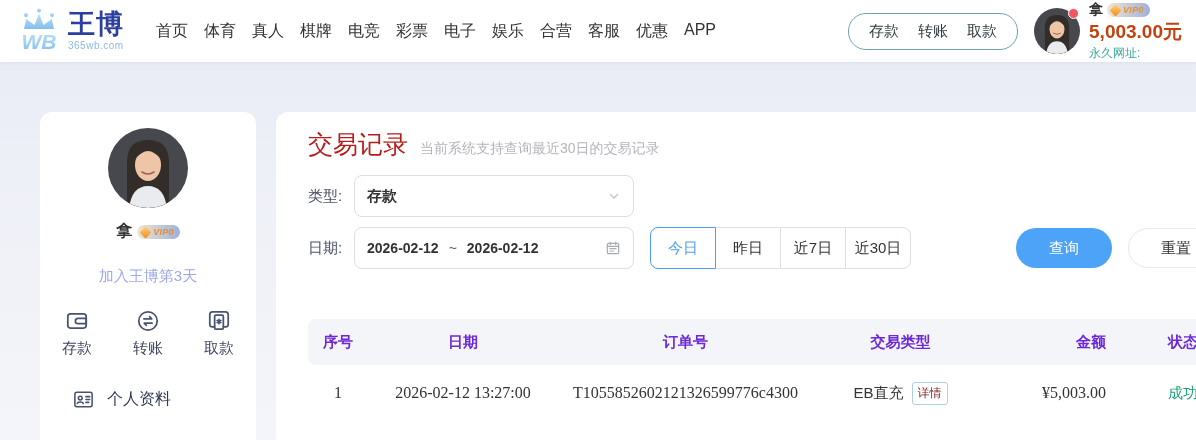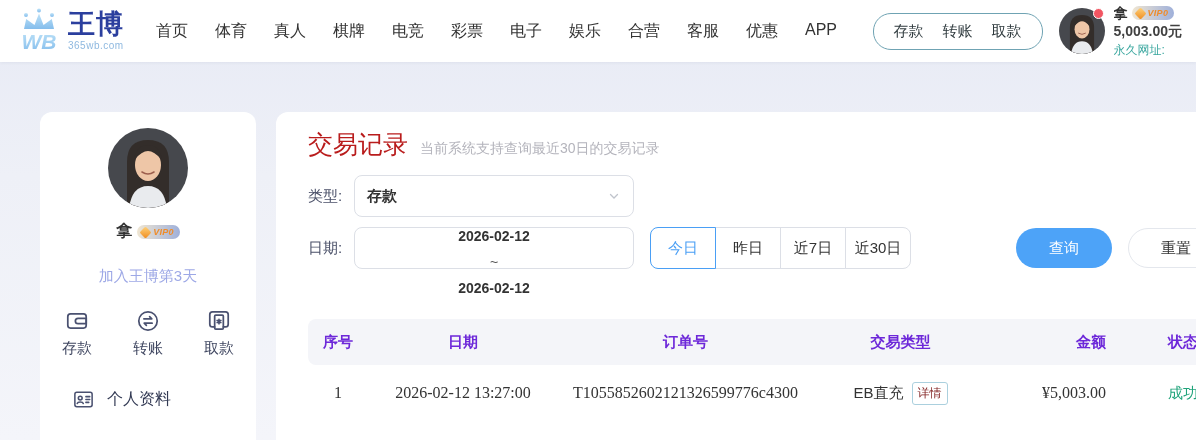--- a/index.html
+++ b/index.html
@@ -6,33 +6,33 @@
   html,body { width:1196px; height:440px; overflow:hidden; font-family:"Liberation Sans","DejaVu Sans",sans-serif; background:#f3f4f9; }
   .stage { position:relative; width:1196px; height:440px; background:linear-gradient(180deg,#e7eaf5 0%,#eef0f7 40%,#f4f5fa 100%); }
 
   
   .header { position:absolute; top:0; left:0; width:100%; height:62px; background:#fff; display:flex; align-items:center; padding:0 14px 0 16px; box-shadow:0 1px 3px rgba(40,50,90,.06); z-index:5; }
   .logo { display:flex; align-items:center; cursor:pointer; }
   .logo-mark { width:46px; height:48px; }
   .logo-text { margin-left:6px; line-height:1; }
   .logo-brand { font-size:27px; font-weight:bold; color:#2b3f9e; letter-spacing:1px; }
   .logo-domain { font-size:10px; color:#8fb9e0; margin-top:3px; letter-spacing:.5px; }
-  .nav { display:flex; gap:27px; margin-left:32px; }
+  .nav { display:flex; gap:16px; margin-left:32px; }
   .nav-item { font-size:16px; color:#333; cursor:pointer; white-space:nowrap; }
   .hdr-right { margin-left:auto; display:flex; align-items:center; }
   .pill-group { display:flex; gap:19px; border:1px solid #6fa3b3; border-radius:18px; padding:8px 20px; }
   .pill-group .pg-item { font-size:15px; color:#2f3a3e; cursor:pointer; }
   .hdr-avatar-wrap { position:relative; margin-left:16px; width:46px; height:46px; flex:none; }
   .avatar-circle { border-radius:50%; overflow:hidden; display:block; }
   .hdr-avatar-wrap .avatar-circle { width:46px; height:46px; }
   .red-dot { position:absolute; top:0px; right:1px; width:11px; height:11px; border-radius:50%; background:#f25562; border:1.5px solid #fff; }
   .hdr-user { margin-left:9px; line-height:1.25; overflow:hidden; white-space:nowrap; }
   .hdr-user-row1 { display:flex; align-items:center; gap:4px; }
   .hdr-user-name { font-size:14px; font-weight:bold; color:#333; }
-  .hdr-balance { font-size:14px; font-weight:bold; color:#404040; margin-top:1px; }
+  .hdr-balance { font-size:19px; font-weight:bold; color:#c2410c; margin-top:1px; }
   .hdr-url { font-size:12px; color:#3aa79f; margin-top:2px; }
 
   .vip-badge { display:inline-flex; align-items:center; background:linear-gradient(90deg,#f0e6d2,#9fb0da); border-radius:8px; padding:1px 6px 0 1px; height:14px; }
   .vip-diamond { width:11px; height:11px; background:linear-gradient(135deg,#ffd27a,#ef8c1f); transform:rotate(45deg) scale(.78); border-radius:2px; margin:0 2px; }
   .vip-text { font-size:9px; font-weight:bold; font-style:italic; color:#ef8c2a; letter-spacing:.3px; }
 
   
   .side-card { position:absolute; left:40px; top:112px; width:216px; height:340px; background:#fff; border-radius:12px; text-align:center; }
   .side-avatar { width:80px; height:80px; margin:16px auto 0; }
   .side-name-row { margin-top:13px; display:flex; justify-content:center; align-items:center; gap:5px; }
@@ -52,21 +52,21 @@
   .main-card { position:absolute; left:276px; top:112px; width:980px; height:340px; background:#fff; border-radius:12px; padding:16px 32px 0; }
   .title-row { display:flex; align-items:baseline; gap:12px; }
   .page-title { font-size:25px; font-weight:normal; color:#b91c1c; }
   .page-subtitle { font-size:14px; color:#b4b4bc; }
   .filter-row { display:flex; align-items:center; margin-top:14px; }
   .filter-label { font-size:15px; color:#4a5068; width:46px; flex:none; }
   .select-box { width:280px; height:42px; border:1px solid #dcdfe6; border-radius:8px; display:flex; align-items:center; padding:0 12px; cursor:pointer; background:#fff; }
   .select-value { font-size:15px; font-weight:bold; color:#333; }
   .select-box svg, .date-box svg { margin-left:auto; }
   .date-row { margin-top:10px; }
-  .date-box { width:280px; height:42px; border:1px solid #dcdfe6; border-radius:8px; display:flex; align-items:center; padding:0 12px; gap:10px; background:#fff; cursor:pointer;flex-direction:column; }
+  .date-box { width:280px; height:42px; border:1px solid #dcdfe6; border-radius:8px; display:flex; align-items:center; padding:0 12px; gap:10px; background:#fff; cursor:pointer; }
   .date-val { font-size:14px; font-weight:bold; color:#333; }
   .date-sep { font-size:14px; color:#555; }
   .seg-group { display:flex; margin-left:16px; }
   .seg { width:66px; height:42px; border:1px solid #dcdfe6; background:#fff; margin-left:-1px; font-size:15px; color:#333; cursor:pointer; font-family:inherit; position:relative; }
   .seg:first-child { border-radius:8px 0 0 8px; margin-left:0; }
   .seg:last-child { border-radius:0 8px 8px 0; }
   .seg.active { border-color:#4a9ff5; color:#4a9ff5; z-index:2; }
   .btn-search { margin-left:auto; width:96px; height:40px; border:none; border-radius:20px; background:#4da3f8; color:#fff; font-size:15px; cursor:pointer; font-family:inherit; }
   .btn-reset { margin-left:16px; width:96px; height:40px; border:1px solid #e4e7ed; border-radius:20px; background:#fff; color:#333; font-size:15px; cursor:pointer; font-family:inherit; }
 

